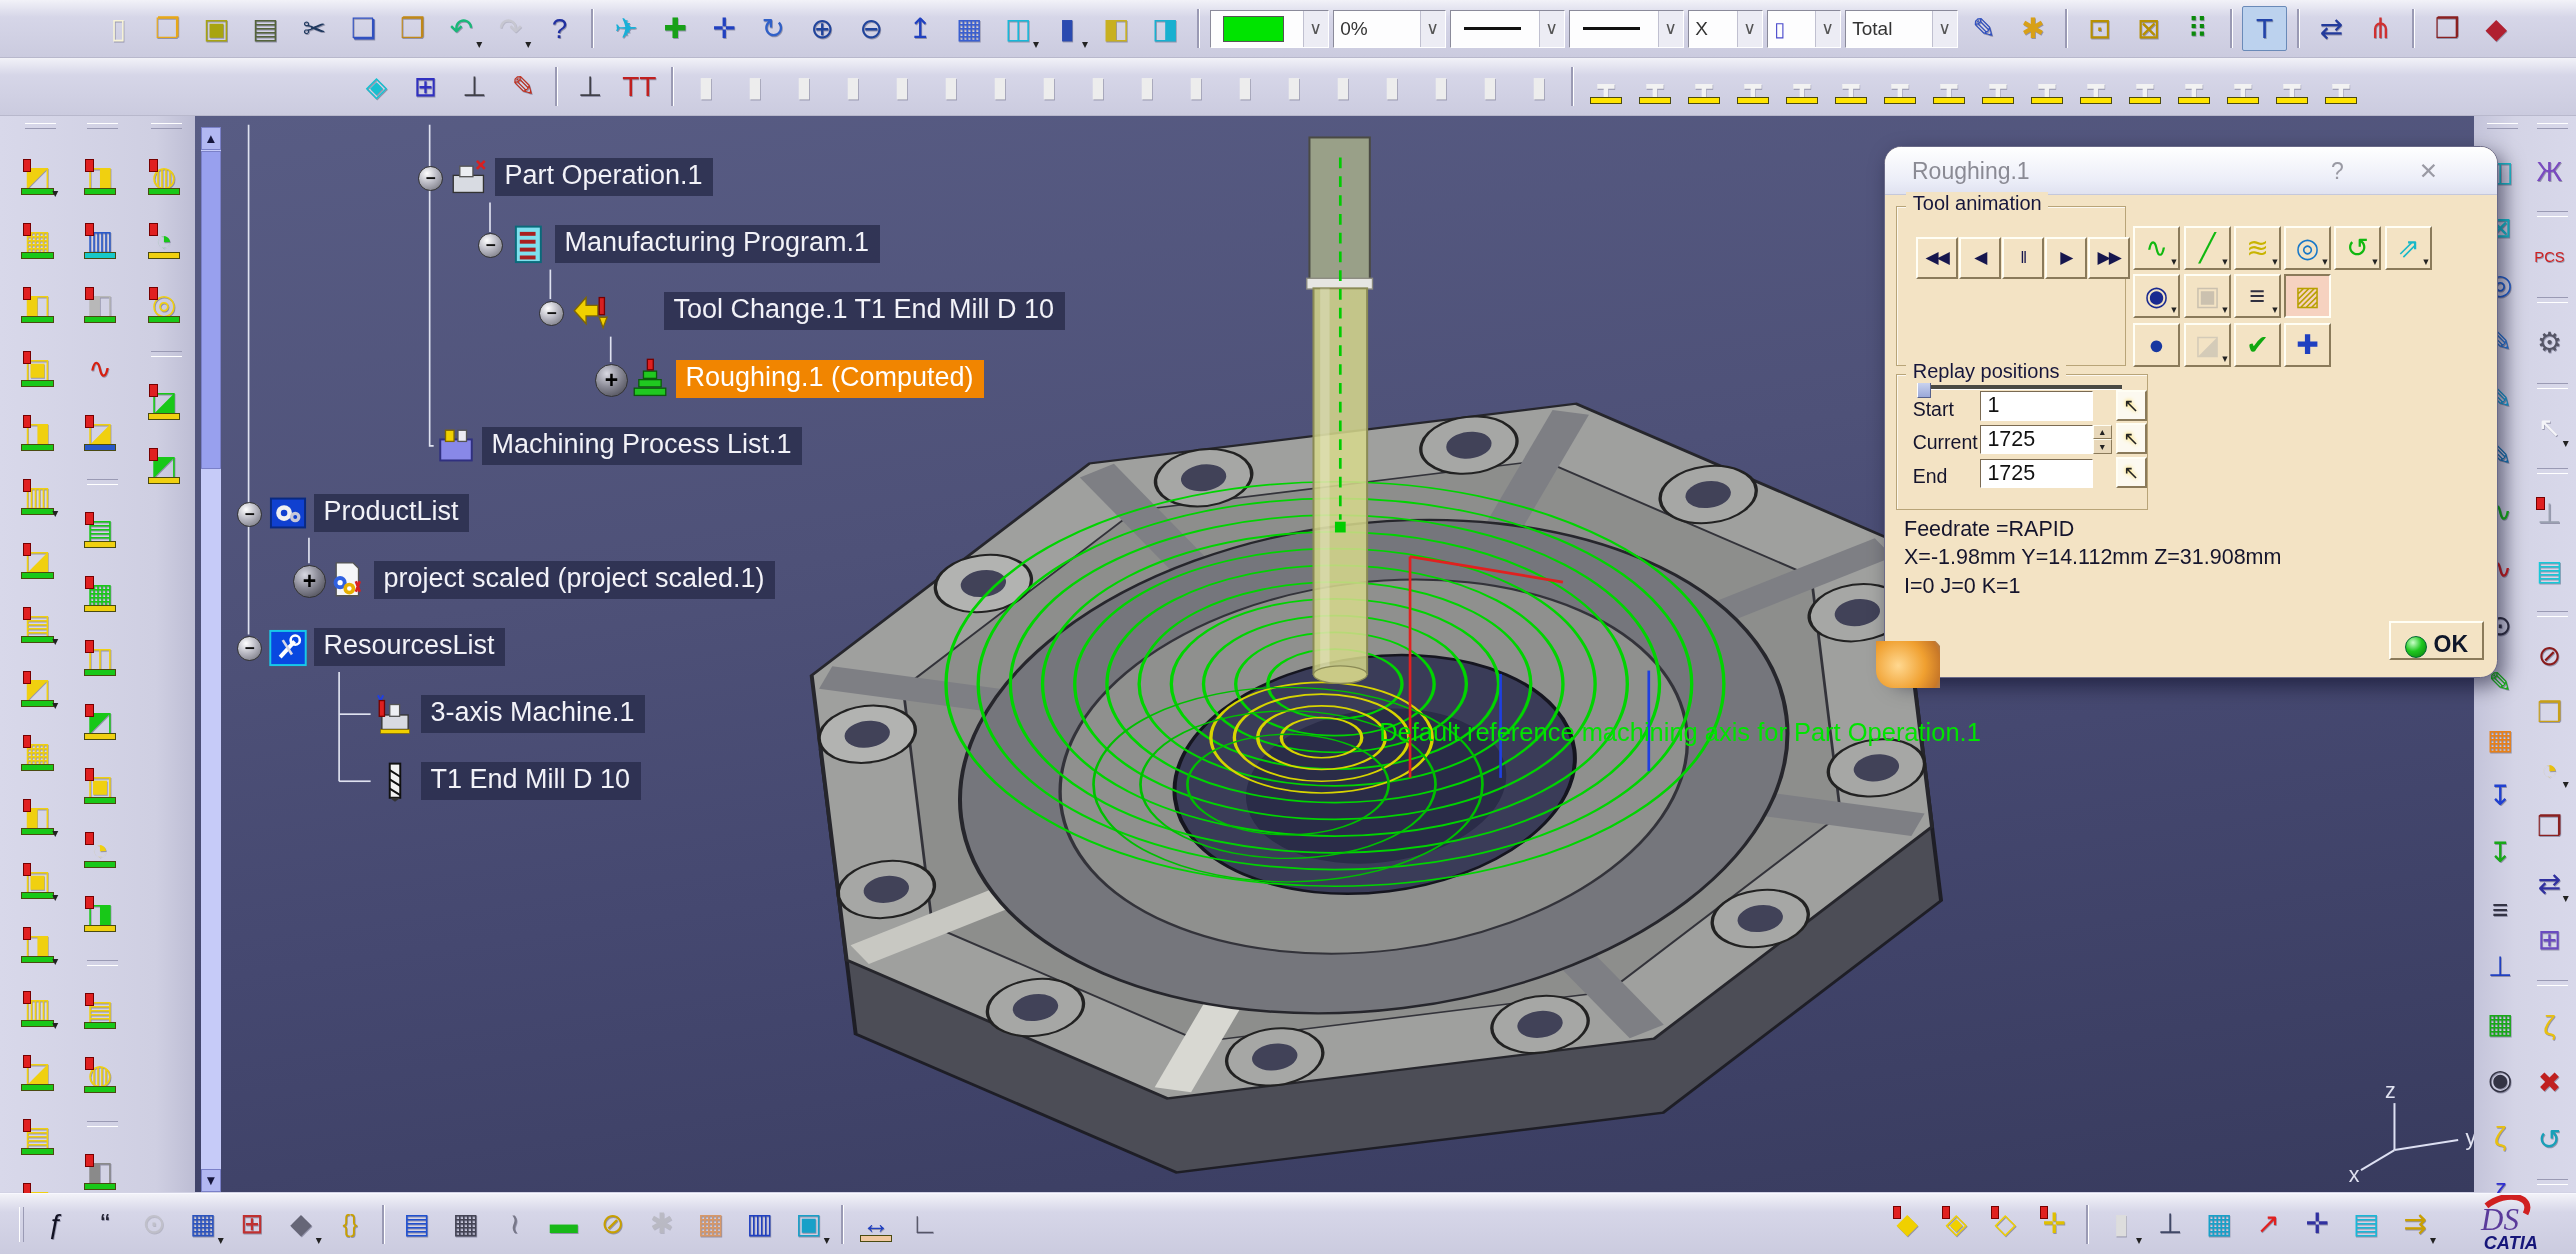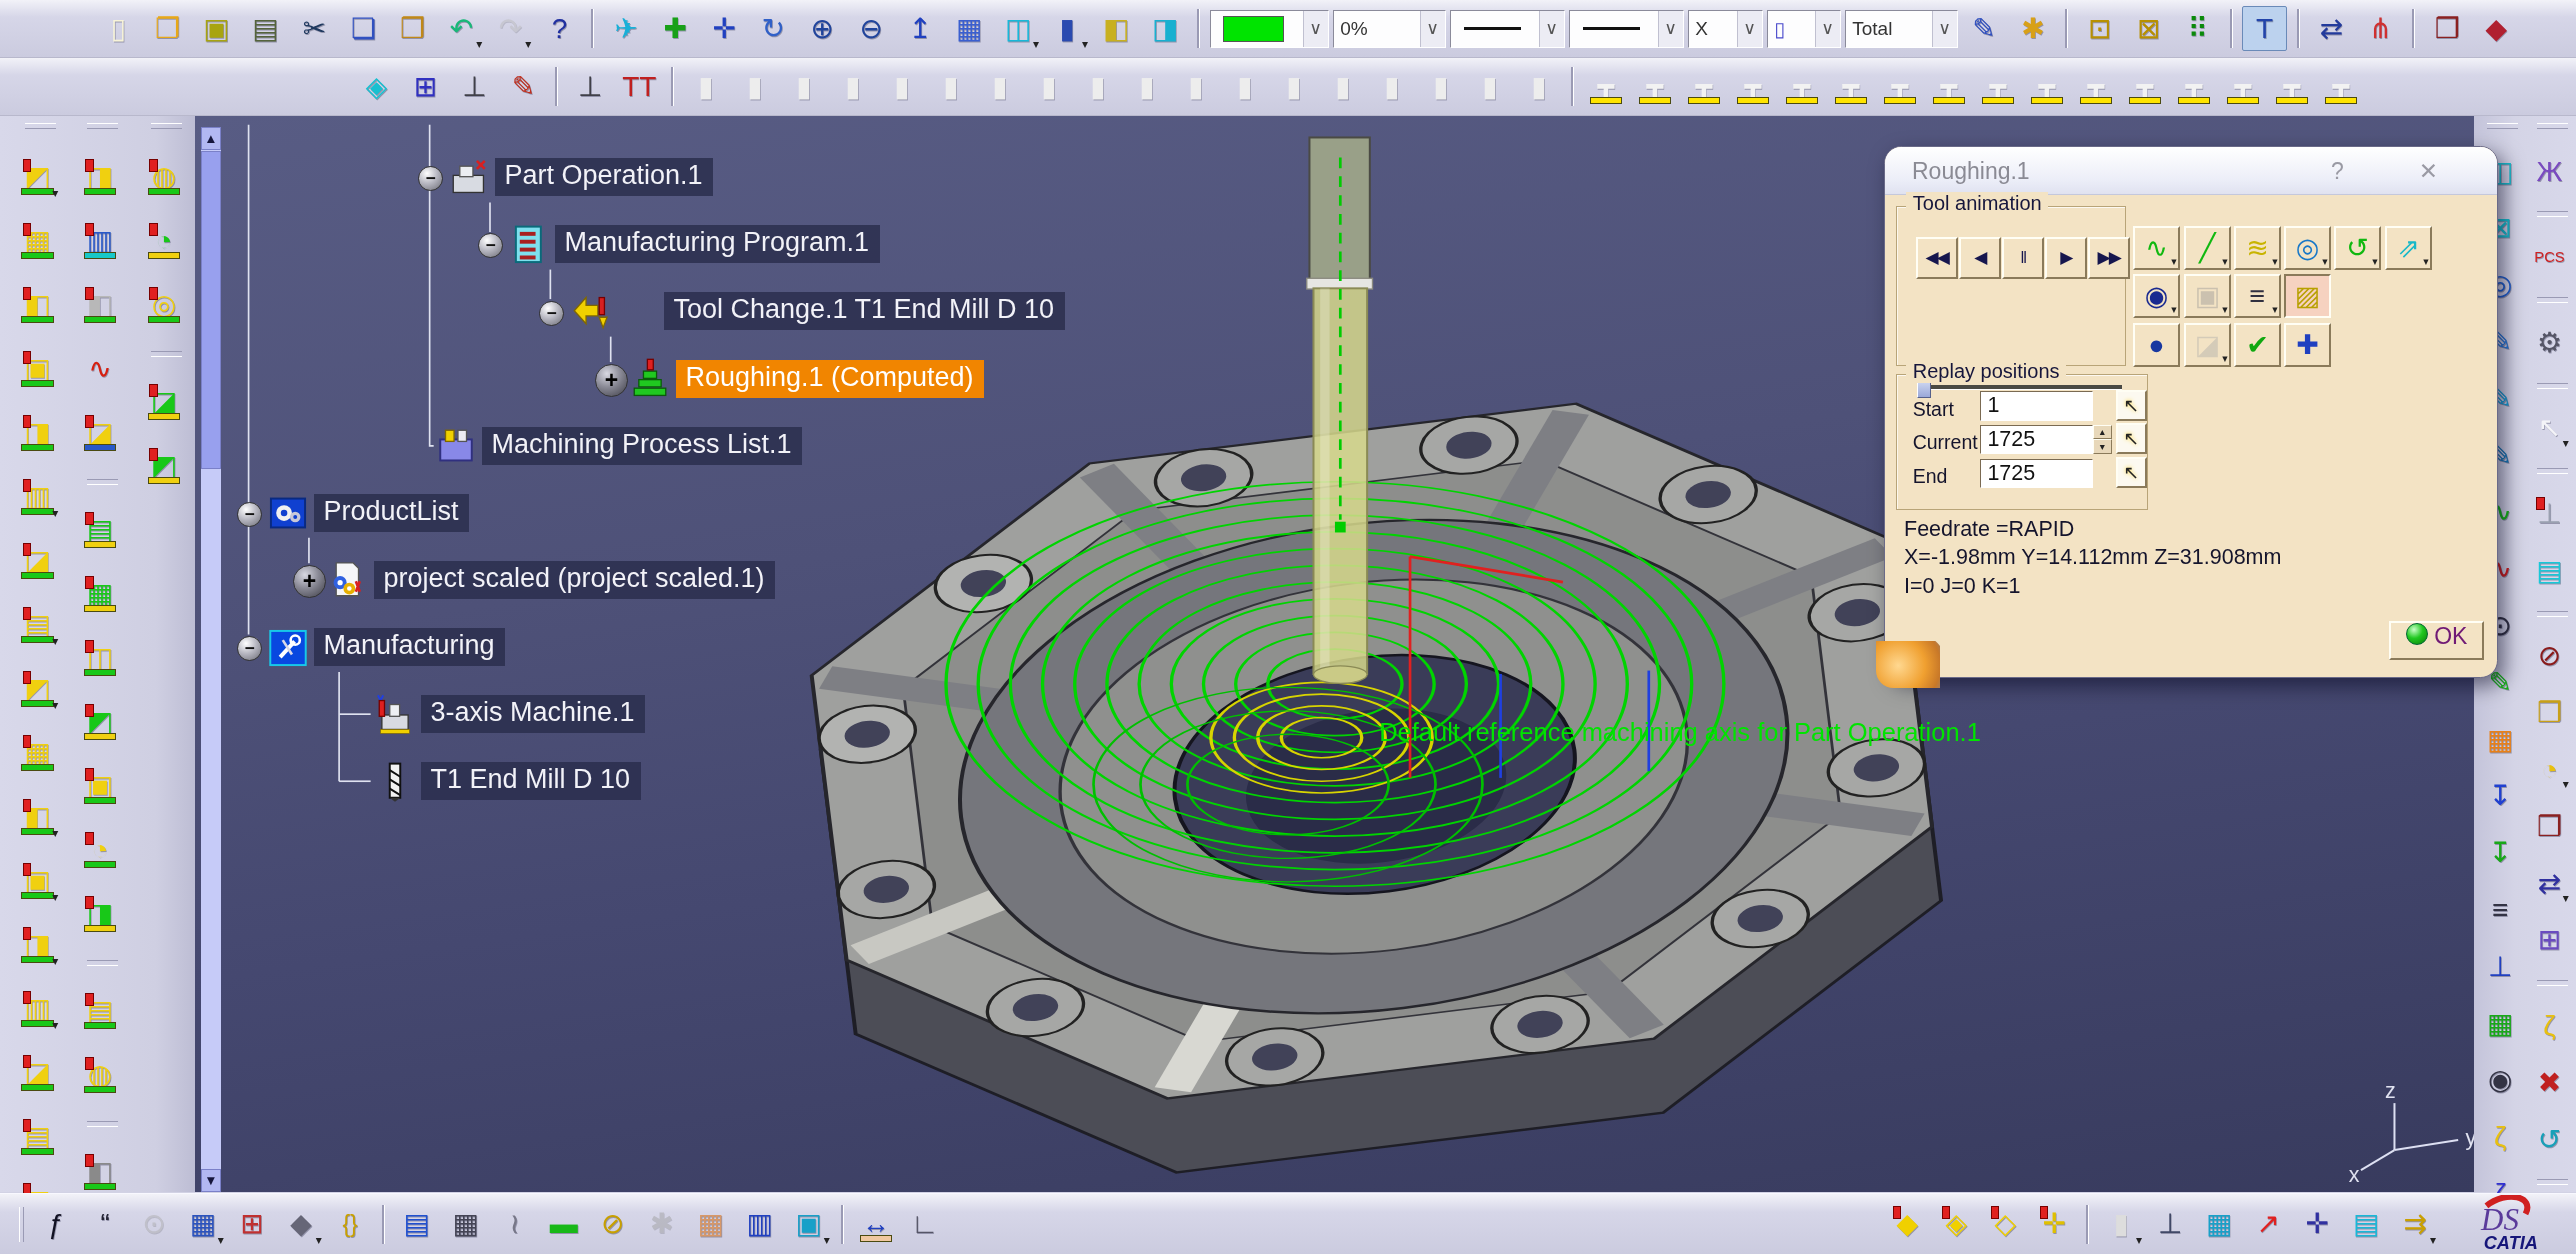--- a/index.html
+++ b/index.html
@@ -114,21 +114,21 @@
     padding-left:6.7px;line-height:27px;}
   .spin{width:19px;height:29.5px;display:flex;flex-direction:column;}
   .spin div{flex:1;display:flex;align-items:center;justify-content:center;font-size:8.7px;color:#222;
     background:#e8d8ba;border:1.3px solid;border-color:#fffef4 #8a7a5a #8a7a5a #fffef4;box-sizing:border-box;}
   .picker{width:31px;height:31px;margin-left:4px;background:#fcf9f0;border:2px solid;
     border-color:#fffef4 #8a7a5a #8a7a5a #fffef4;box-sizing:border-box;display:flex;
     align-items:center;justify-content:center;font-size:19px;color:#222;
     text-shadow:0 0 4.7px #ffd633;}
   .sline{position:absolute;left:19px;font-size:21.5px;color:#14142c;white-space:pre;}
   #okbtn{position:absolute;left:504px;top:474px;width:95px;height:39px;display:flex;
-    align-items:flex-start;justify-content:center;gap:6.7px;font-size:23px;color:#701a75;}
+    align-items:flex-end;justify-content:center;gap:6.7px;font-size:23px;color:#0f172a;font-weight:bold;}
   #okball{width:20px;height:20px;border-radius:50%;
     background:radial-gradient(circle at 35% 28%,#c8ffc8,#20c820 45%,#0a7a0a 100%);border:0.7px solid #063;}
   #corner-decor{position:absolute;left:-9.4px;top:494px;width:64px;height:47px;overflow:hidden;border-radius:0 0 0 17.4px;}
   #corner-decor div{width:94px;height:94px;margin-top:-13.4px;margin-left:-20px;border-radius:50%;
     background:radial-gradient(circle at 45% 40%,#ffd890 0%,#f0a030 35%,#c87828 55%,#6888b8 78%,rgba(80,110,170,0) 95%);}
 
   
   #logo{display:flex;align-items:center;margin-right:20px;}
 </style>
 </head>
@@ -717,21 +717,21 @@
         <div class="tlabel" style="left: 314px; top: 494px;">ProductList</div>
         <div class="node big" style="left: 293px; top: 565px;">+</div>
         <svg class="ticon" style="left: 327px; top: 559px;" viewBox="0 0 62 62" width="42" height="42">
           <use href="#ic-project"></use>
         </svg>
         <div class="tlabel" style="left: 374px; top: 561px;">project scaled (project scaled.1)</div>
         <div class="node" style="left: 237px; top: 636px;">−</div>
         <svg class="ticon" style="left: 267px; top: 627px;" viewBox="0 0 62 62" width="42" height="42">
           <use href="#ic-resources"></use>
         </svg>
-        <div class="tlabel" style="left: 314px; top: 628px;">Manufacturing</div>
+        <div class="tlabel" style="left: 314px; top: 628px;">ResourcesList</div>
         <svg class="ticon" style="left: 374px; top: 694px;" viewBox="0 0 62 62" width="42" height="42">
           <use href="#ic-machine"></use>
         </svg>
         <div class="tlabel" style="left: 421px; top: 695px;">3-axis Machine.1</div>
         <svg class="ticon" style="left: 374px; top: 761px;" viewBox="0 0 62 62" width="42" height="42">
           <use href="#ic-tool"></use>
         </svg>
         <div class="tlabel" style="left: 421px; top: 762px;">T1 End Mill D 10</div>
       </div>
     <div id="tscroll">

